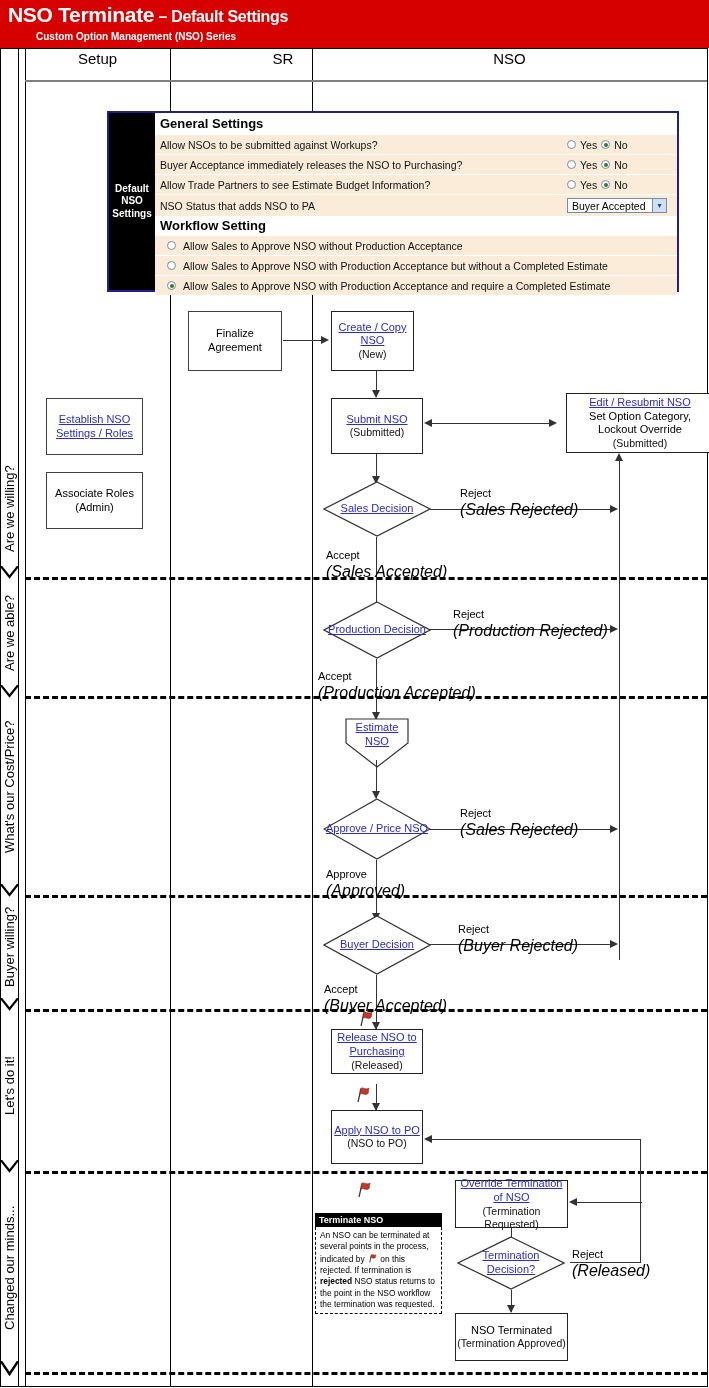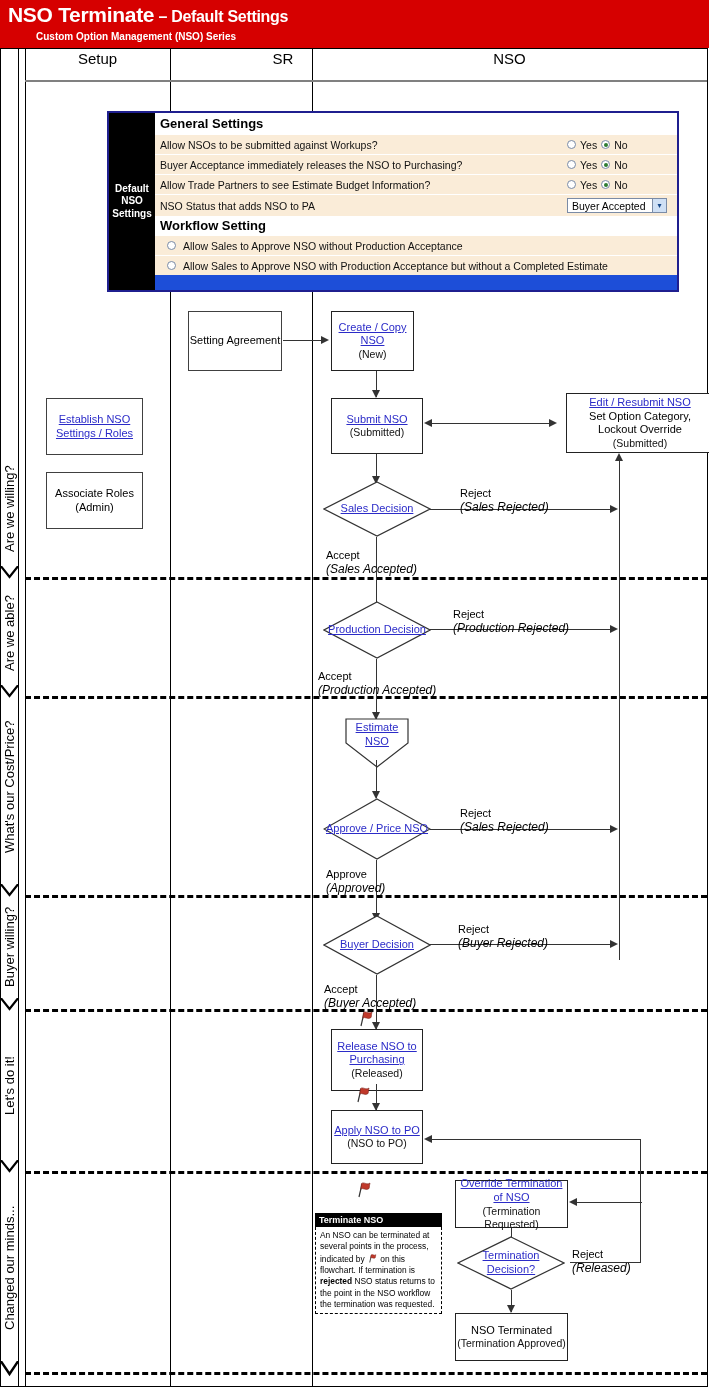--- a/index.html
+++ b/index.html
@@ -27,21 +27,21 @@
 
   
   .dashsep{position:absolute;height:0;border-top:3px dashed #000;}
 
   
   .panel{position:absolute;left:107px;top:111px;width:572px;height:181px;
       border:2px solid #1f1f8f;box-sizing:border-box;background:#faf0e0;}
   .panel-side{position:absolute;left:0;top:0;width:46px;height:100%;background:#000;
       color:#fff;font-size:10px;font-weight:bold;text-align:center;
       display:flex;align-items:center;justify-content:center;line-height:1.25;}
-  .panel-body{position:absolute;left:46px;top:0;right:0;bottom:0;background:#1d4ed8;}
+  .panel-body{position:absolute;left:46px;top:0;right:0;bottom:0;background:#f9a8d4;}
   .sec-title{font-size:13px;font-weight:bold;color:#000;padding:3px 0 3px 5px;background:#fff;}
   .setrow{display:flex;align-items:center;height:19px;border-top:1px solid #fff;background:#faecd8;}
   .setrow .lbl{flex:1;font-size:10.5px;color:#111;padding-left:5px;white-space:nowrap;}
   .setrow .ctl{width:110px;display:flex;align-items:center;gap:4px;font-size:10.5px;color:#111;}
   .radio{width:9px;height:9px;border-radius:50%;border:1px solid #7a8ba6;background:#fff;
       display:inline-block;position:relative;box-sizing:border-box;flex:none;}
   .radio.on::after{content:"";position:absolute;left:1.5px;top:1.5px;width:4px;height:4px;
       border-radius:50%;background:#2f7d32;}
   .sel{width:100px;height:15px;border:1px solid #7a8ba6;background:#fff;font-size:10.5px;
       display:flex;align-items:center;justify-content:space-between;padding:0 0 0 4px;box-sizing:border-box;color:#000;}
@@ -76,21 +76,21 @@
   .ln{position:absolute;background:#333;}
   .lnv{width:1.3px;}
   .lnh{height:1.3px;}
   .arrow{position:absolute;width:0;height:0;}
   .ar-down{border-left:4.5px solid transparent;border-right:4.5px solid transparent;border-top:8px solid #333;}
   .ar-up{border-left:4.5px solid transparent;border-right:4.5px solid transparent;border-bottom:8px solid #333;}
   .ar-right{border-top:4.5px solid transparent;border-bottom:4.5px solid transparent;border-left:8px solid #333;}
   .ar-left{border-top:4.5px solid transparent;border-bottom:4.5px solid transparent;border-right:8px solid #333;}
 
   .edgelbl{position:absolute;text-align:left;font-size:11px;color:#000;line-height:1.2;white-space:nowrap;}
-  .edgelbl .st{display:block;font-style:italic;font-size:12px;}
+  .edgelbl .st{display:block;font-style:italic;font-size:16px;}
 
   
   .note{position:absolute;box-sizing:border-box;}
   .note-hd{background:#000;color:#fff;font-size:9px;font-weight:bold;padding:2px 4px;}
   .note-bd{border:1px dashed #000;border-top:none;font-size:8.4px;color:#000;
       padding:3px 4px;line-height:1.35;background:#fff;}
   .note-bd b{font-weight:bold;}
 
   .flagicon{position:absolute;width:16px;height:16px;}
 </style>
@@ -216,35 +216,39 @@
       <div class="wf-title">Workflow Setting</div>
 
       <div class="wfrow">
         <span class="radio"></span>
         <span>Allow Sales to Approve NSO without Production Acceptance</span>
       </div>
       <div class="wfrow">
         <span class="radio"></span>
         <span>Allow Sales to Approve NSO with Production Acceptance but without a Completed Estimate</span>
       </div>
+      <div class="wfrow">
+        <span class="radio on"></span>
+        <span>Allow Sales to Approve NSO with Production Acceptance and require a Completed Estimate</span>
+      </div>
 
     </div>
   </div>
 
 
   <div class="node" style="left:46px;top:398px;width:97px;height:57px;padding:0 4px;">
     <span class="lnk">Establish NSO Settings / Roles</span>
   </div>
 
   <div class="node" style="left:46px;top:472px;width:97px;height:57px;padding:0 4px;">
     <span>Associate Roles (Admin)</span>
   </div>
 
   <div class="node" style="left:188px;top:311px;width:94px;height:60px;">
-    <span>Setting Agreement</span>
+    <span>Finalize Agreement</span>
   </div>
 
   <div class="ln lnh" style="left:283px;top:340px;width:40px;"></div>
   <div class="arrow ar-right" style="left:321px;top:336px;"></div>
 
   <div class="node thick" style="left:331px;top:311px;width:83px;height:60px;">
     <span class="lnk">Create / Copy NSO</span>
     <span class="ital">(New)</span>
   </div>
   <div class="ln lnv" style="left:376px;top:371px;height:26px;"></div>
@@ -369,21 +373,21 @@
     <span class="st">(Buyer Accepted)</span>
   </div>
 
   <div class="flagicon" style="left:357px;top:1009px;">
     <svg width="18" height="18" viewBox="0 0 18 18">
         <path d="M4,17 L7,4" stroke="#333" stroke-width="1.2" fill="none"></path>
         <path d="M6.5,3.5 C9,1.5 12,5.5 15,3 C14,6.5 15,7.5 13.5,9 C10.5,10.5 8,7.5 5.8,9 Z" fill="#c0392b" stroke="#7a2219" stroke-width="0.6"></path>
       </svg>
   </div>
 
-  <div class="node thick" style="left:331px;top:1029px;width:92px;height:62px;">
+  <div class="node thick" style="left:331px;top:1029px;width:92px;height:45px;">
     <span class="lnk">Release NSO to Purchasing</span>
     <span class="ital">(Released)</span>
   </div>
   <div class="ln lnv" style="left:376px;top:1084px;height:26px;"></div>
   <div class="arrow ar-down" style="left:372px;top:1103px;"></div>
 
   <div class="flagicon" style="left:354px;top:1085px;">
     <svg width="18" height="18" viewBox="0 0 18 18">
         <path d="M4,17 L7,4" stroke="#333" stroke-width="1.2" fill="none"></path>
         <path d="M6.5,3.5 C9,1.5 12,5.5 15,3 C14,6.5 15,7.5 13.5,9 C10.5,10.5 8,7.5 5.8,9 Z" fill="#c0392b" stroke="#7a2219" stroke-width="0.6"></path>
@@ -440,19 +444,19 @@
   </div>
 
   <div class="note" style="left:315px;top:1213px;width:127px;">
     <div class="note-hd">Terminate NSO</div>
     <div class="note-bd">
       <span>An NSO can be terminated at several points in the process, indicated by</span>
       <svg width="11" height="10" viewBox="0 0 18 18" style="vertical-align:-1px;">
           <path d="M4,17 L7,4" stroke="#333" stroke-width="1.6" fill="none"></path>
           <path d="M6.5,3.5 C9,1.5 12,5.5 15,3 C14,6.5 15,7.5 13.5,9 C10.5,10.5 8,7.5 5.8,9 Z" fill="#c0392b" stroke="#7a2219" stroke-width="0.8"></path>
         </svg>
-      <span>on this flowchart. If termination is</span>
+      <span>on this rejected. If termination is</span>
       <b>rejected</b>
       <span>NSO status returns to the point in the NSO workflow the termination was requested.</span>
     </div>
   </div>
 
 </div>
 
 </body></html>

